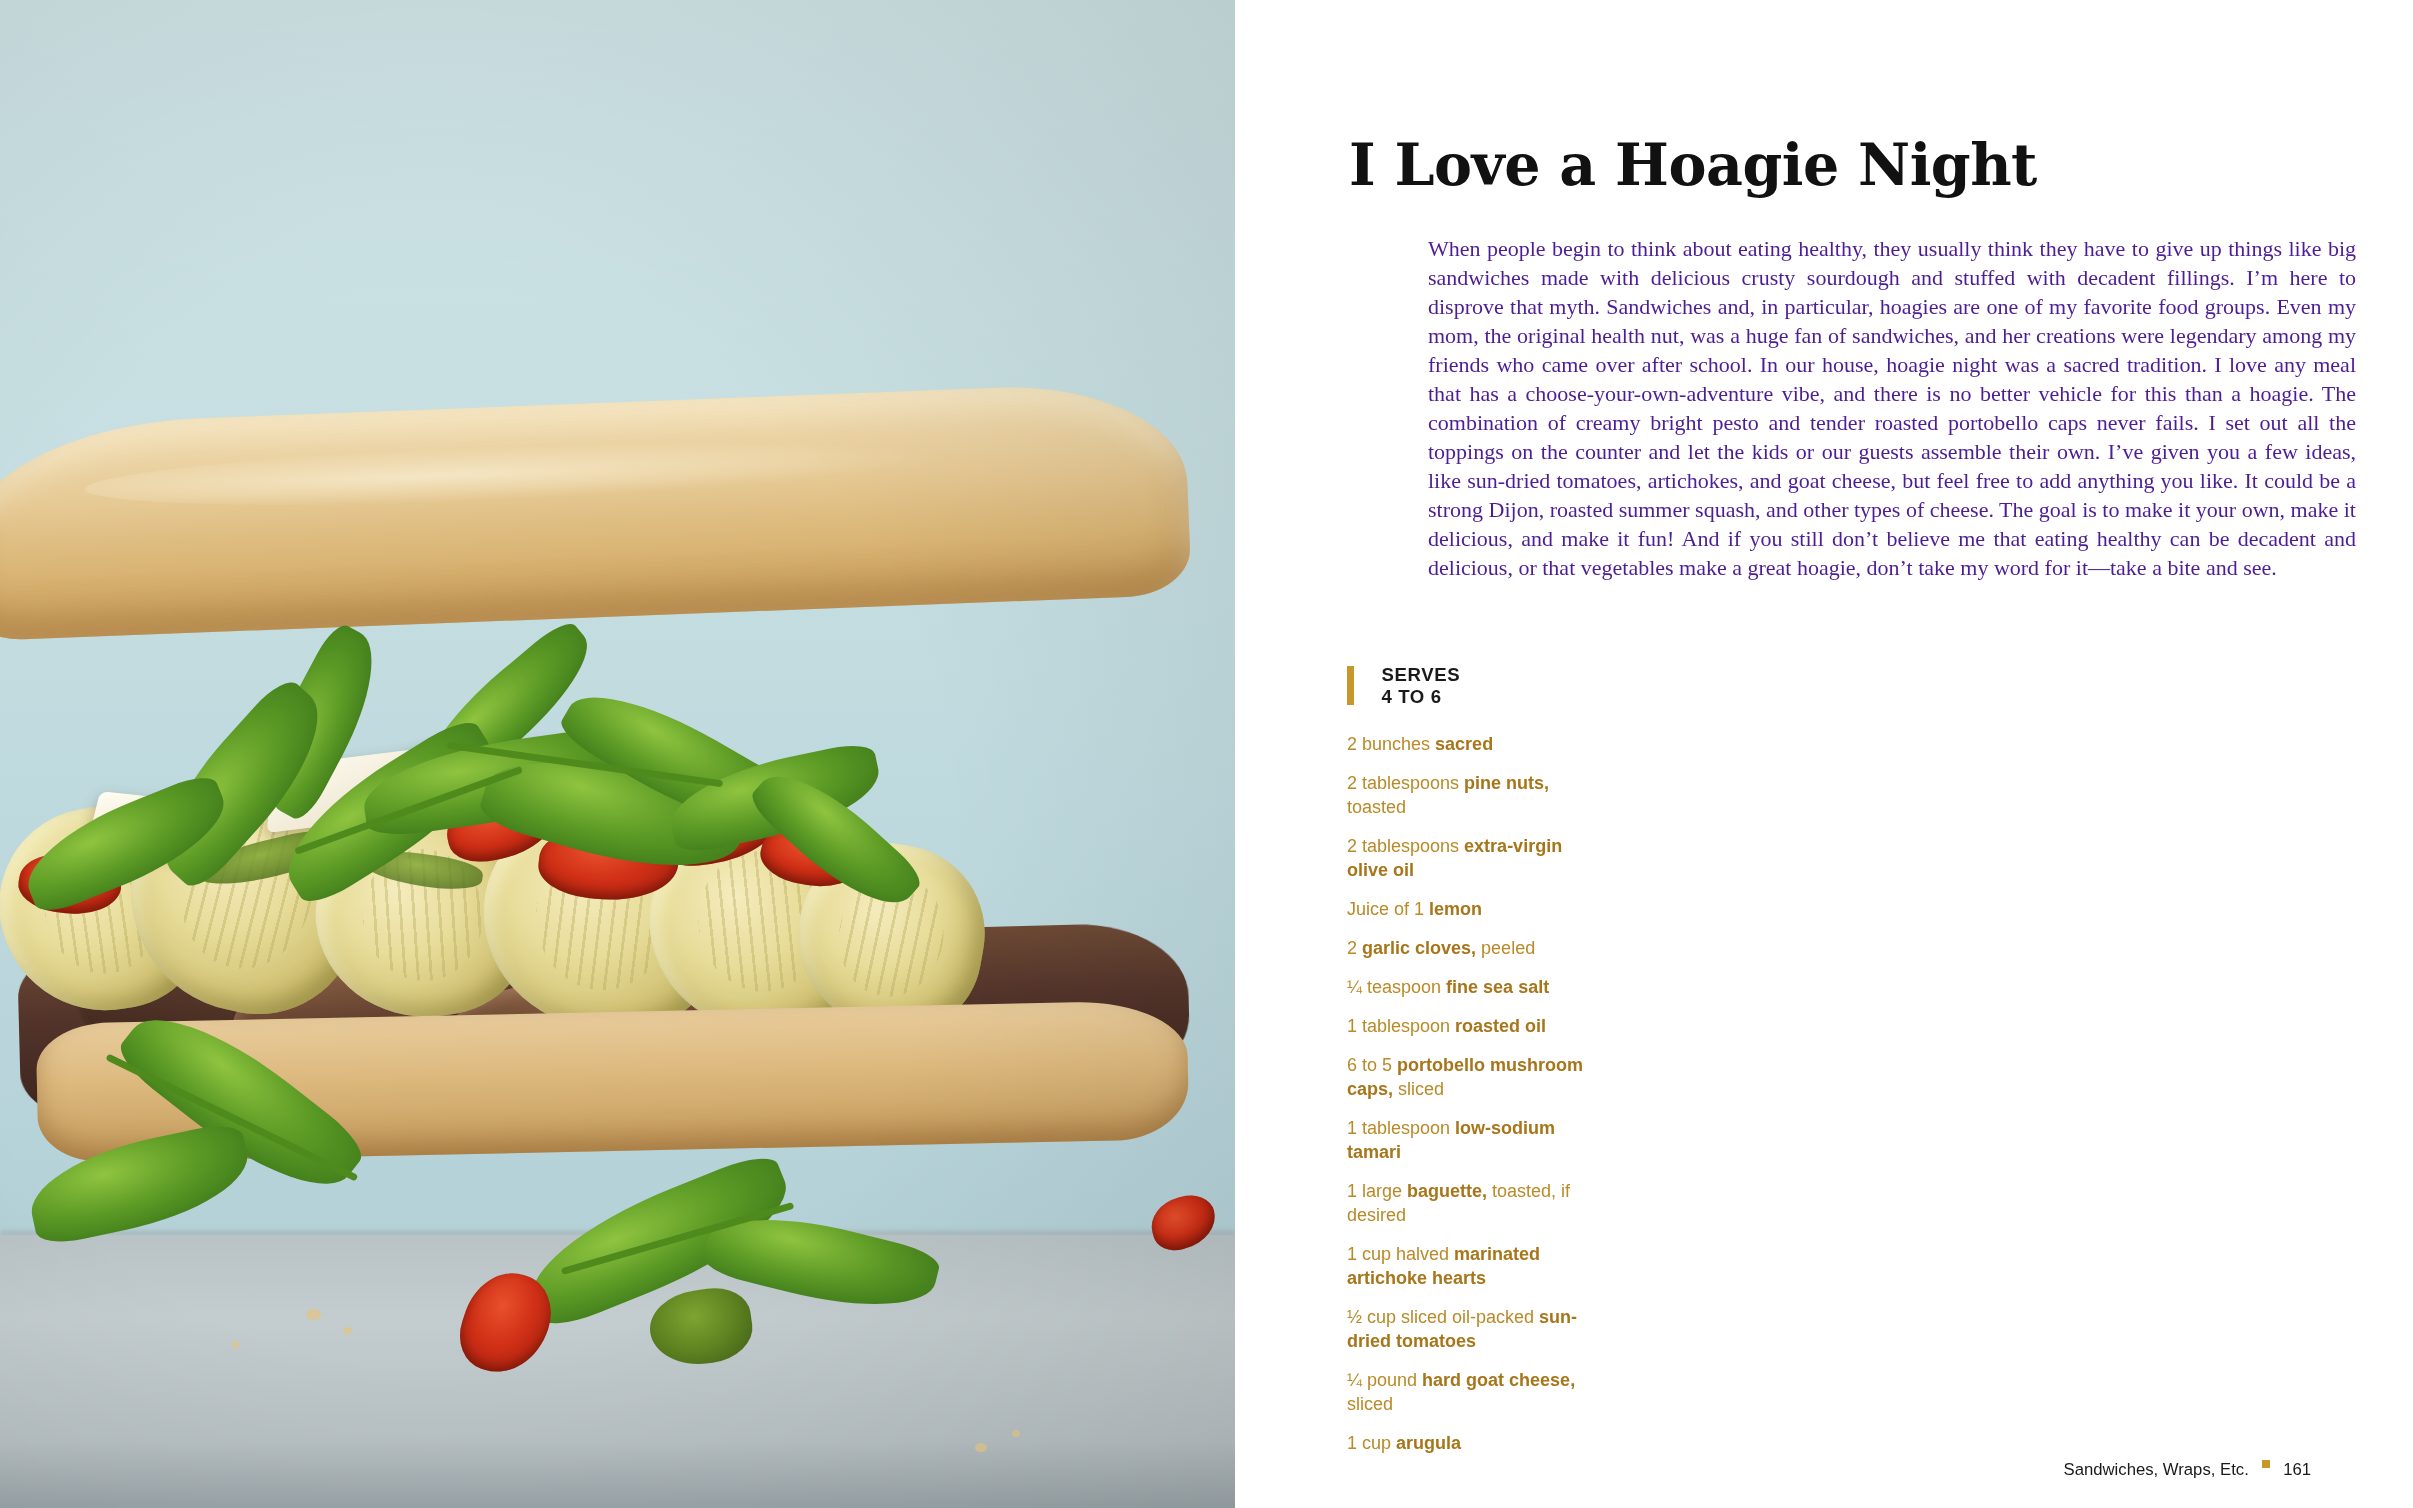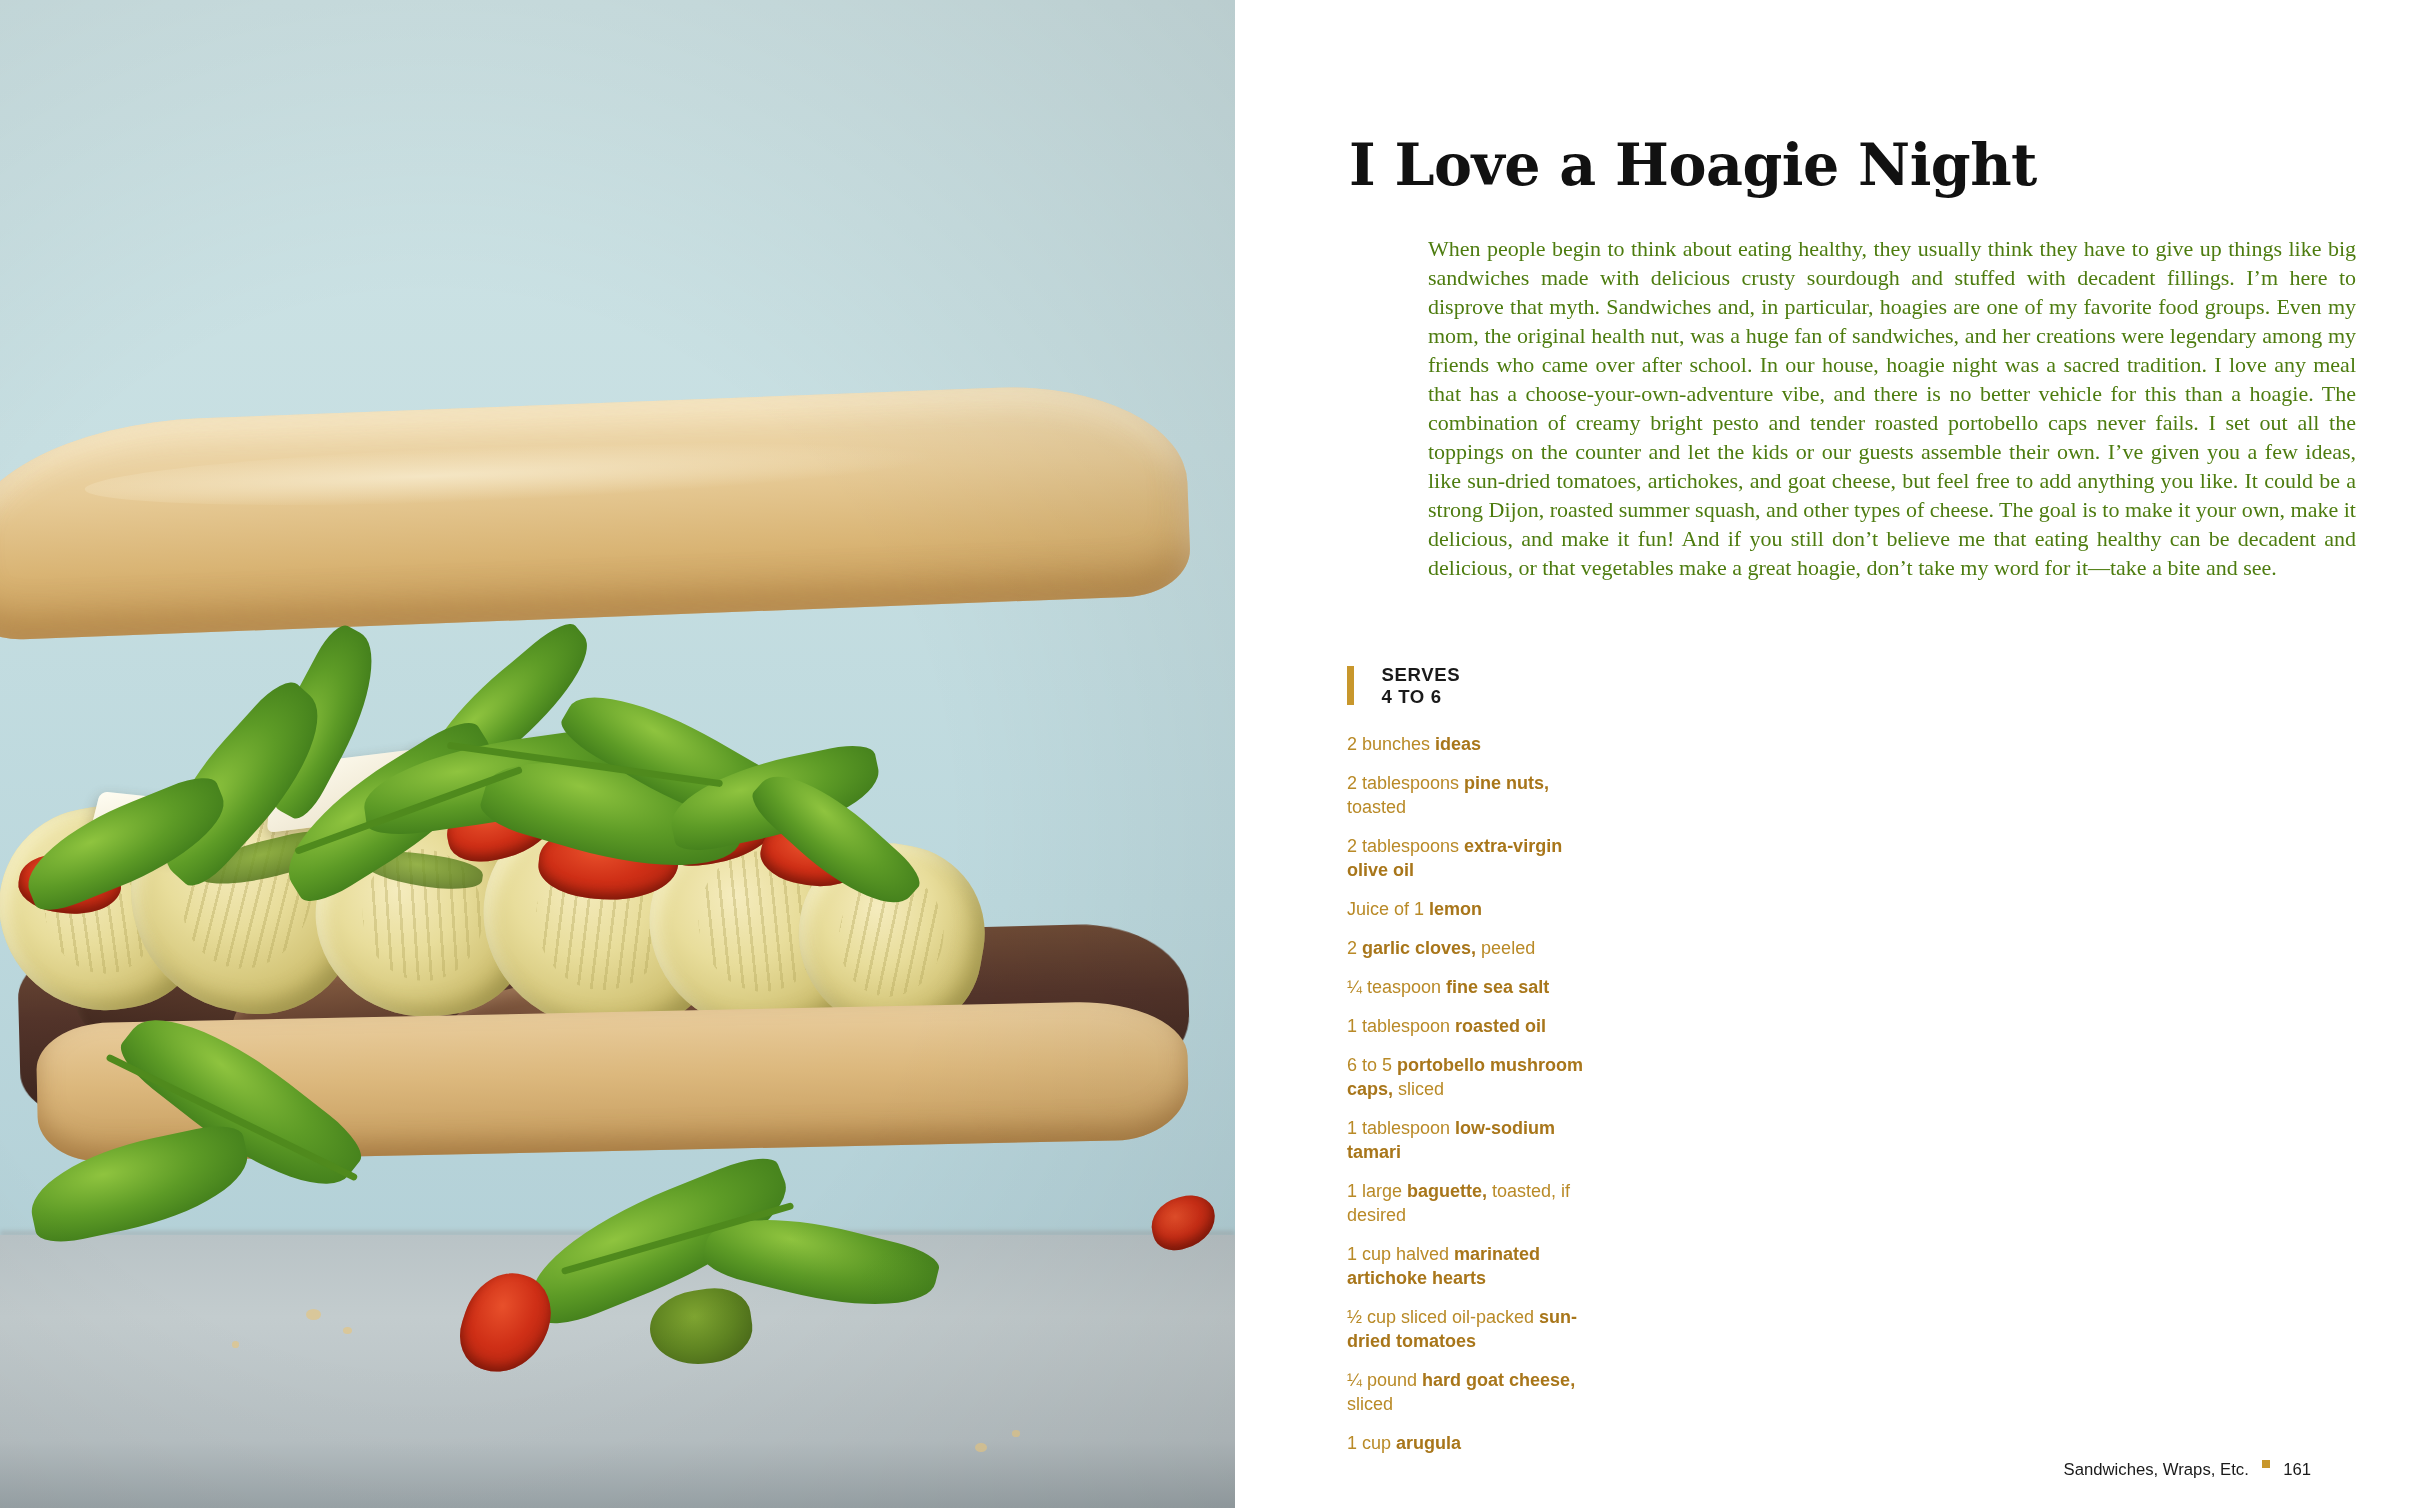--- a/index.html
+++ b/index.html
@@ -237,21 +237,21 @@
     white-space: nowrap;
   }
   .headnote {
     position: absolute;
     left: 181px;
     top: 212px;
     width: 928px;
     font-family: "Liberation Serif", "DejaVu Serif", serif;
     font-size: 22px;
     line-height: 29px;
-    color: #4d7c0f;
+    color: #4c1d95;
     text-align: justify;
   }
 
   .serves-block {
     position: absolute;
     left: 100px;
     top: 664px;
     width: 269px;
   }
   .serves-head {
@@ -394,21 +394,21 @@
 
     <div class="serves-block">
       <div class="serves-head">
         <div class="serves-bar"></div>
         <div class="serves-text">
           <span>SERVES</span><br>
           <span>4 TO 6</span>
         </div>
       </div>
       <ul class="ingredients" id="ingredient-list">
-          <li><span>2 bunches </span><b>ideas</b><span></span></li>
+          <li><span>2 bunches </span><b>sacred</b><span></span></li>
           <li><span>2 tablespoons </span><b>pine nuts,</b><span> toasted</span></li>
           <li><span>2 tablespoons </span><b>extra-virgin olive oil</b><span></span></li>
           <li><span>Juice of 1 </span><b>lemon</b><span></span></li>
           <li><span>2 </span><b>garlic cloves,</b><span> peeled</span></li>
           <li><span>¼ teaspoon </span><b>fine sea salt</b><span></span></li>
           <li><span>1 tablespoon </span><b>roasted oil</b><span></span></li>
           <li><span>6 to 5 </span><b>portobello mushroom caps,</b><span> sliced</span></li>
           <li><span>1 tablespoon </span><b>low-sodium tamari</b><span></span></li>
           <li><span>1 large </span><b>baguette,</b><span> toasted, if desired</span></li>
           <li><span>1 cup halved </span><b>marinated artichoke hearts</b><span></span></li>

